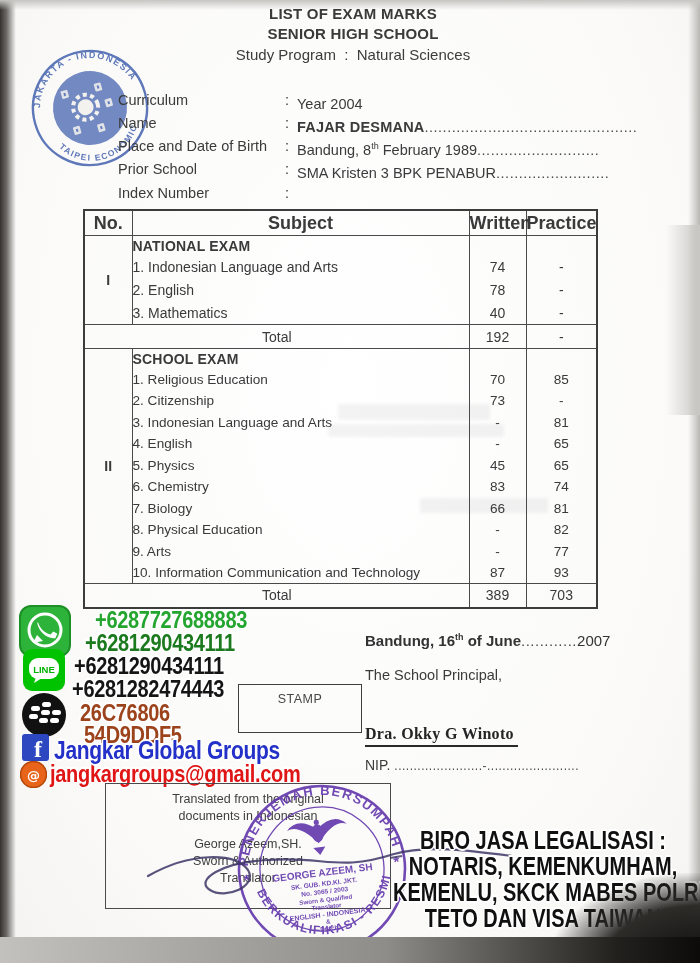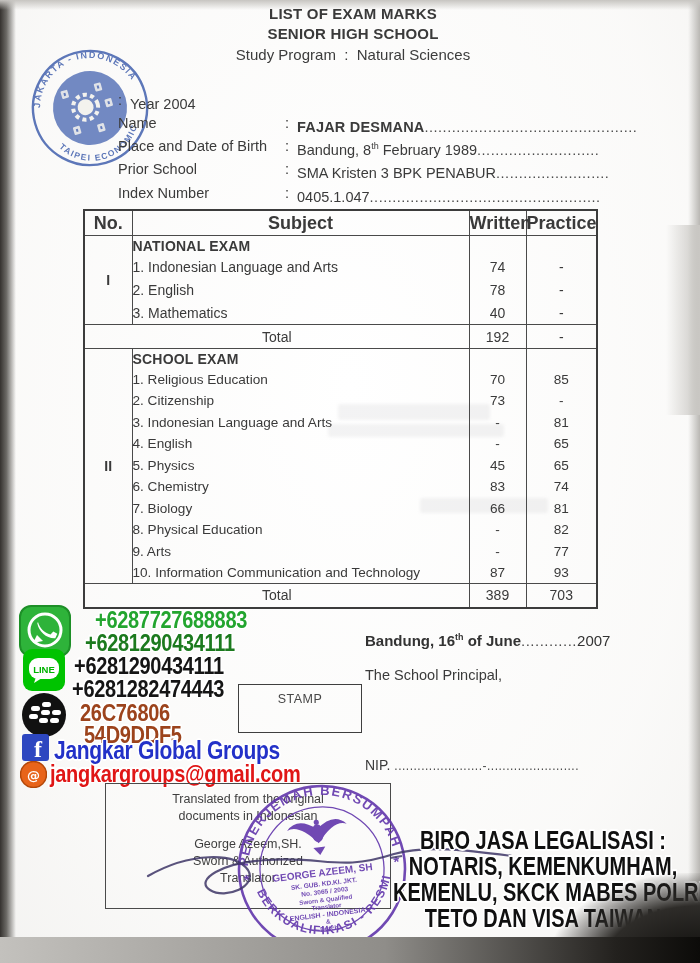--- a/index.html
+++ b/index.html
@@ -154,20 +154,21 @@
       <rect x="42.5" y="42.5" width="2" height="3" fill="#3d5dad"></rect>
       <rect x="76.5" y="44.5" width="2" height="3" fill="#3d5dad"></rect>
       <rect x="82.5" y="62.5" width="2" height="3" fill="#3d5dad"></rect>
       <rect x="44.5" y="80.5" width="2" height="3" fill="#3d5dad"></rect>
       <rect x="68.5" y="84.5" width="2" height="3" fill="#3d5dad"></rect>
     </g>
   </svg>
 
   <div class="info">
     <div class="info-row">
+      <span class="info-label">Curriculum</span>
       <span class="info-colon">:</span>
       <span><span class="v-pre">Year 2004</span><sup></sup><span></span><span class="v-dots"></span></span>
     </div>
     <div class="info-row info-name">
       <span class="info-label">Name</span>
       <span class="info-colon">:</span>
       <span><span class="v-pre">FAJAR DESMANA</span><sup></sup><span></span><span class="v-dots">...............................................</span></span>
     </div>
     <div class="info-row">
       <span class="info-label">Place and Date of Birth</span>
@@ -175,21 +176,20 @@
       <span><span class="v-pre">Bandung, 8</span><sup>th</sup><span> February 1989</span><span class="v-dots">...........................</span></span>
     </div>
     <div class="info-row">
       <span class="info-label">Prior School</span>
       <span class="info-colon">:</span>
       <span><span class="v-pre">SMA Kristen 3 BPK PENABUR</span><sup></sup><span></span><span class="v-dots">.........................</span></span>
     </div>
     <div class="info-row">
       <span class="info-label">Index Number</span>
       <span class="info-colon">:</span>
-      <span><span class="v-pre">0405.1.047</span><sup></sup><span></span><span class="v-dots">...................................................</span></span>
     </div>
   </div>
 
   <table class="marks">
     <colgroup>
         <col class="col-no">
         <col class="col-sub">
         <col class="col-w">
         <col class="col-p">
       </colgroup>
@@ -334,20 +334,21 @@
   <div class="cnum emtext"><span class="imp owhite">jangkargroups@gmail.com</span></div>
   <div class="cnum fbtext"><span class="imp owhite">Jangkar Global Groups</span></div>
 
   <div class="dateline">
     <span class="b">Bandung, 16</span><sup class="b">th</sup><span class="b"> of June</span><span class="v-dots">............</span><span>2007</span>
   </div>
   <div class="principal">The School Principal,</div>
   <div class="stamp-box">
     <span>STAMP</span>
   </div>
+  <div class="pname">Dra. Okky G Winoto</div>
   <div class="nip">
     <span>NIP.</span>
     <span class="v-dots">.......................-........................</span>
   </div>
 
   <div class="tr-box">
     <div>Translated from the original</div>
     <div>documents in Indonesian</div>
     <div class="gap"></div>
     <div>George Azeem,SH.</div>

